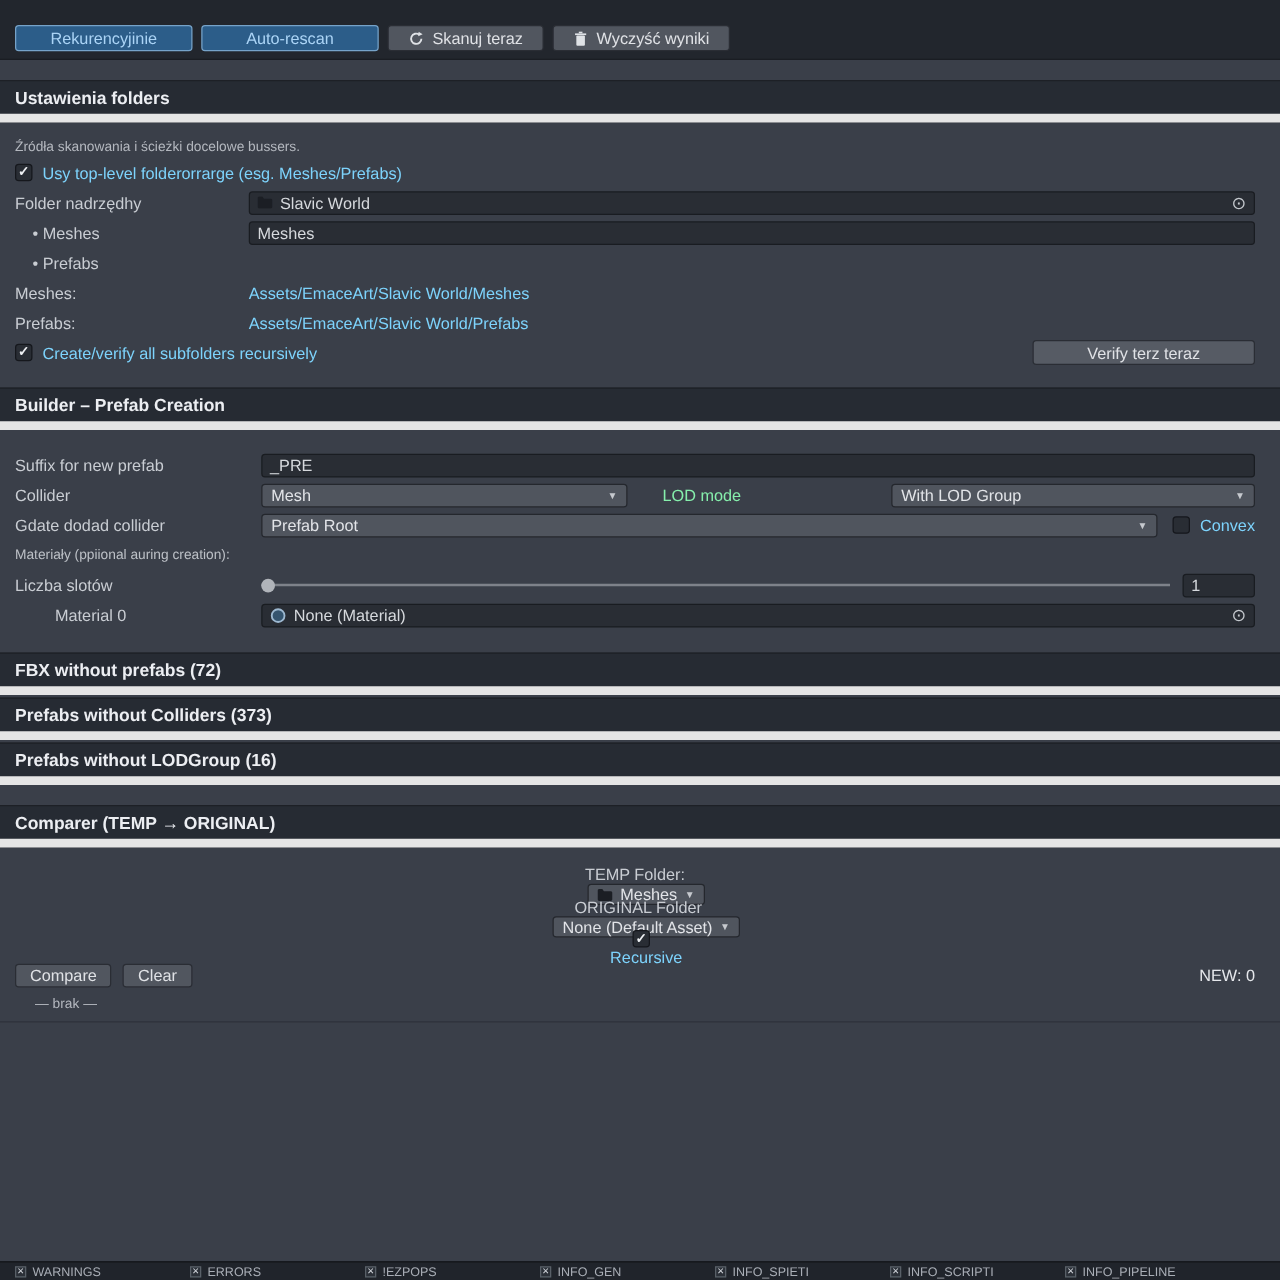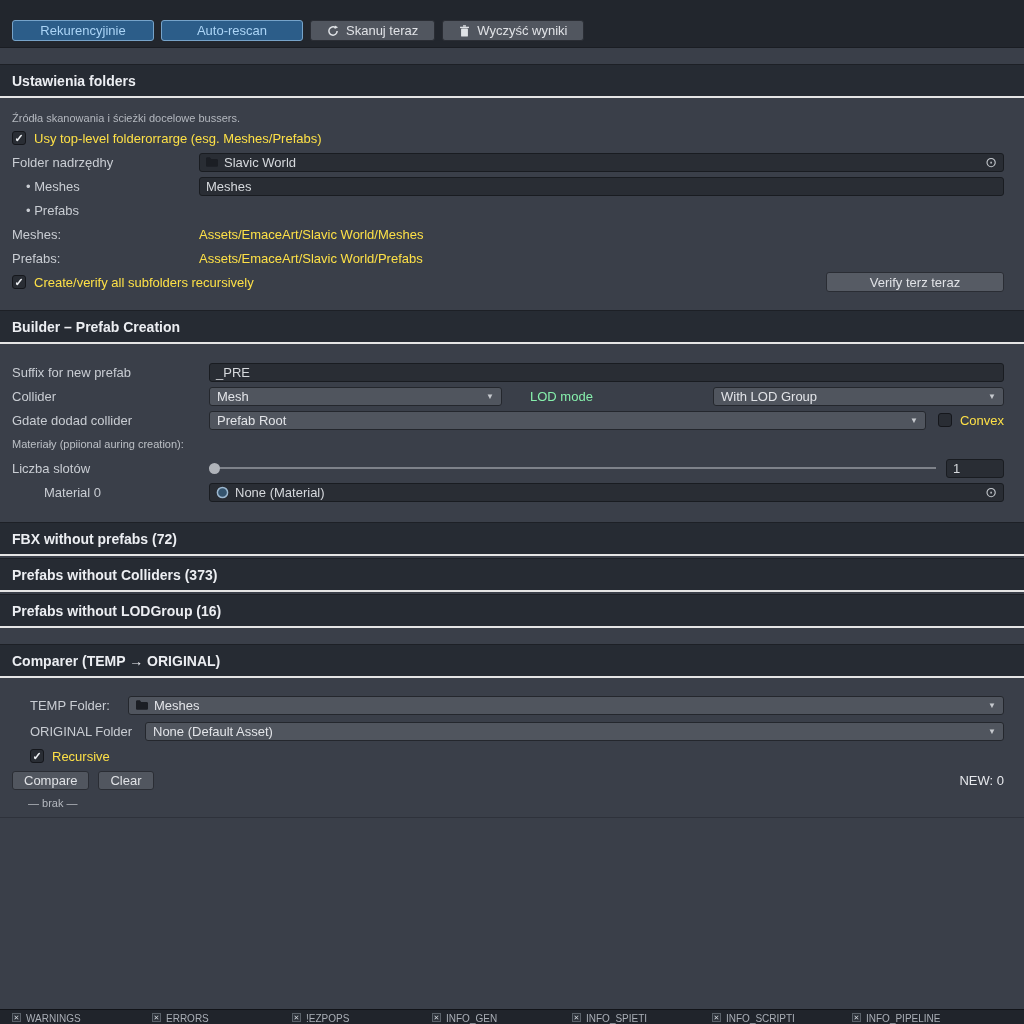--- a/index.html
+++ b/index.html
@@ -15,35 +15,35 @@
     display:flex; align-items:flex-end; gap:7px; padding:0 12px 6px 12px;
   }
   .btn {
     height:21px; display:inline-flex; align-items:center; justify-content:center;
     gap:7px; border-radius:3px; padding:0 16px; font-size:13px; cursor:default;
   }
   .btn-toggle-on { background:#2c5d89; border:1px solid #76a3c9; color:#abd4f6; min-width:142px; }
   .btn-gray { background:#51565f; border:1px solid #2a2d34; color:#e0e2e6;margin-top:12px; }
   
   .section-header {
-    height:34px; background:#262b33; border-top:1px solid #1d2026; border-bottom:2px solid #e5e5e5;
+    height:34px; background:#262b33; border-top:1px solid #1d2026; border-bottom:7px solid #e5e5e5;
     display:flex; align-items:center; padding:0 12px;
     font-weight:bold; font-size:14px; color:#eceef2;
   }
   .mt16 { margin-top:16px; } .mt18 { margin-top:18px; } .mt2 { margin-top:2px; }
   
   .content { padding-top:6px; }
   .row { display:flex; align-items:center; height:24px; padding-left:12px; padding-right:20px; }
   .row26 { height:26px; }
   .label { width:187px; flex:none; color:#c9cdd3; }
   .label-b { width:197px; flex:none; color:#c9cdd3; }
   .label-indent { padding-left:32px; }
   .help { font-size:11px; color:#b4b8bf; padding:8px 12px 2px 12px; }
   .smalllabel { font-size:11px; color:#bcc0c6; }
-  .plain { color:#fde047; }
+  .plain { color:#7dd3fc; }
   
   .field, .objfield, .numfield {
     height:19px; background:#292d34; border:1px solid #191c21; border-radius:3px;
     display:flex; align-items:center; padding:0 6px; color:#d6d9dd;
   }
   .field { flex:1; }
   .objfield { flex:1; gap:6px; }
   .picker { margin-left:auto; color:#c4c8cd; font-size:14px; line-height:1; }
   .numfield { width:58px; flex:none; }
   .dropdown {
@@ -58,21 +58,21 @@
     border-radius:3px; margin-right:8px; display:flex; align-items:center; justify-content:center;
     color:#eef0f3; font-size:11px; font-weight:bold; line-height:1;
   }
   .spacer { flex:1; }
   .btn-right { height:20px; width:178px; flex:none; background:#565b64; border:1px solid #2a2d34;
     border-radius:3px; color:#e0e2e6; display:flex; align-items:center; justify-content:center; }
   .slider { flex:1; position:relative; height:19px; display:flex; align-items:center; margin-right:10px; }
   .slider .track { flex:1; height:2px; background:#7e828a; }
   .slider .knob { position:absolute; left:0; top:4px; width:11px; height:11px; border-radius:50%; background:#b0b4ba; }
   
-  .crow { padding-left:30px; }
+  .crow { padding-left:30px;flex-direction:column; }
   .label-temp { width:98px; flex:none; color:#c9cdd3; }
   .label-orig { width:115px; flex:none; color:#c9cdd3; }
   .btn-sm { height:19px; background:#51565f; border:1px solid #2a2d34; border-radius:3px;
     color:#e0e2e6; display:inline-flex; align-items:center; padding:0 11px; margin-right:9px; }
   .new-count { margin-left:auto; color:#e6e8ec; }
   .brak { font-size:11px; color:#b4b8bf; padding:5px 12px 8px 28px; }
   .end-divider { border-top:1px solid #2e323b; }
   
   .bottombar {
     position:absolute; left:0; bottom:0; width:1024px; height:15px;

